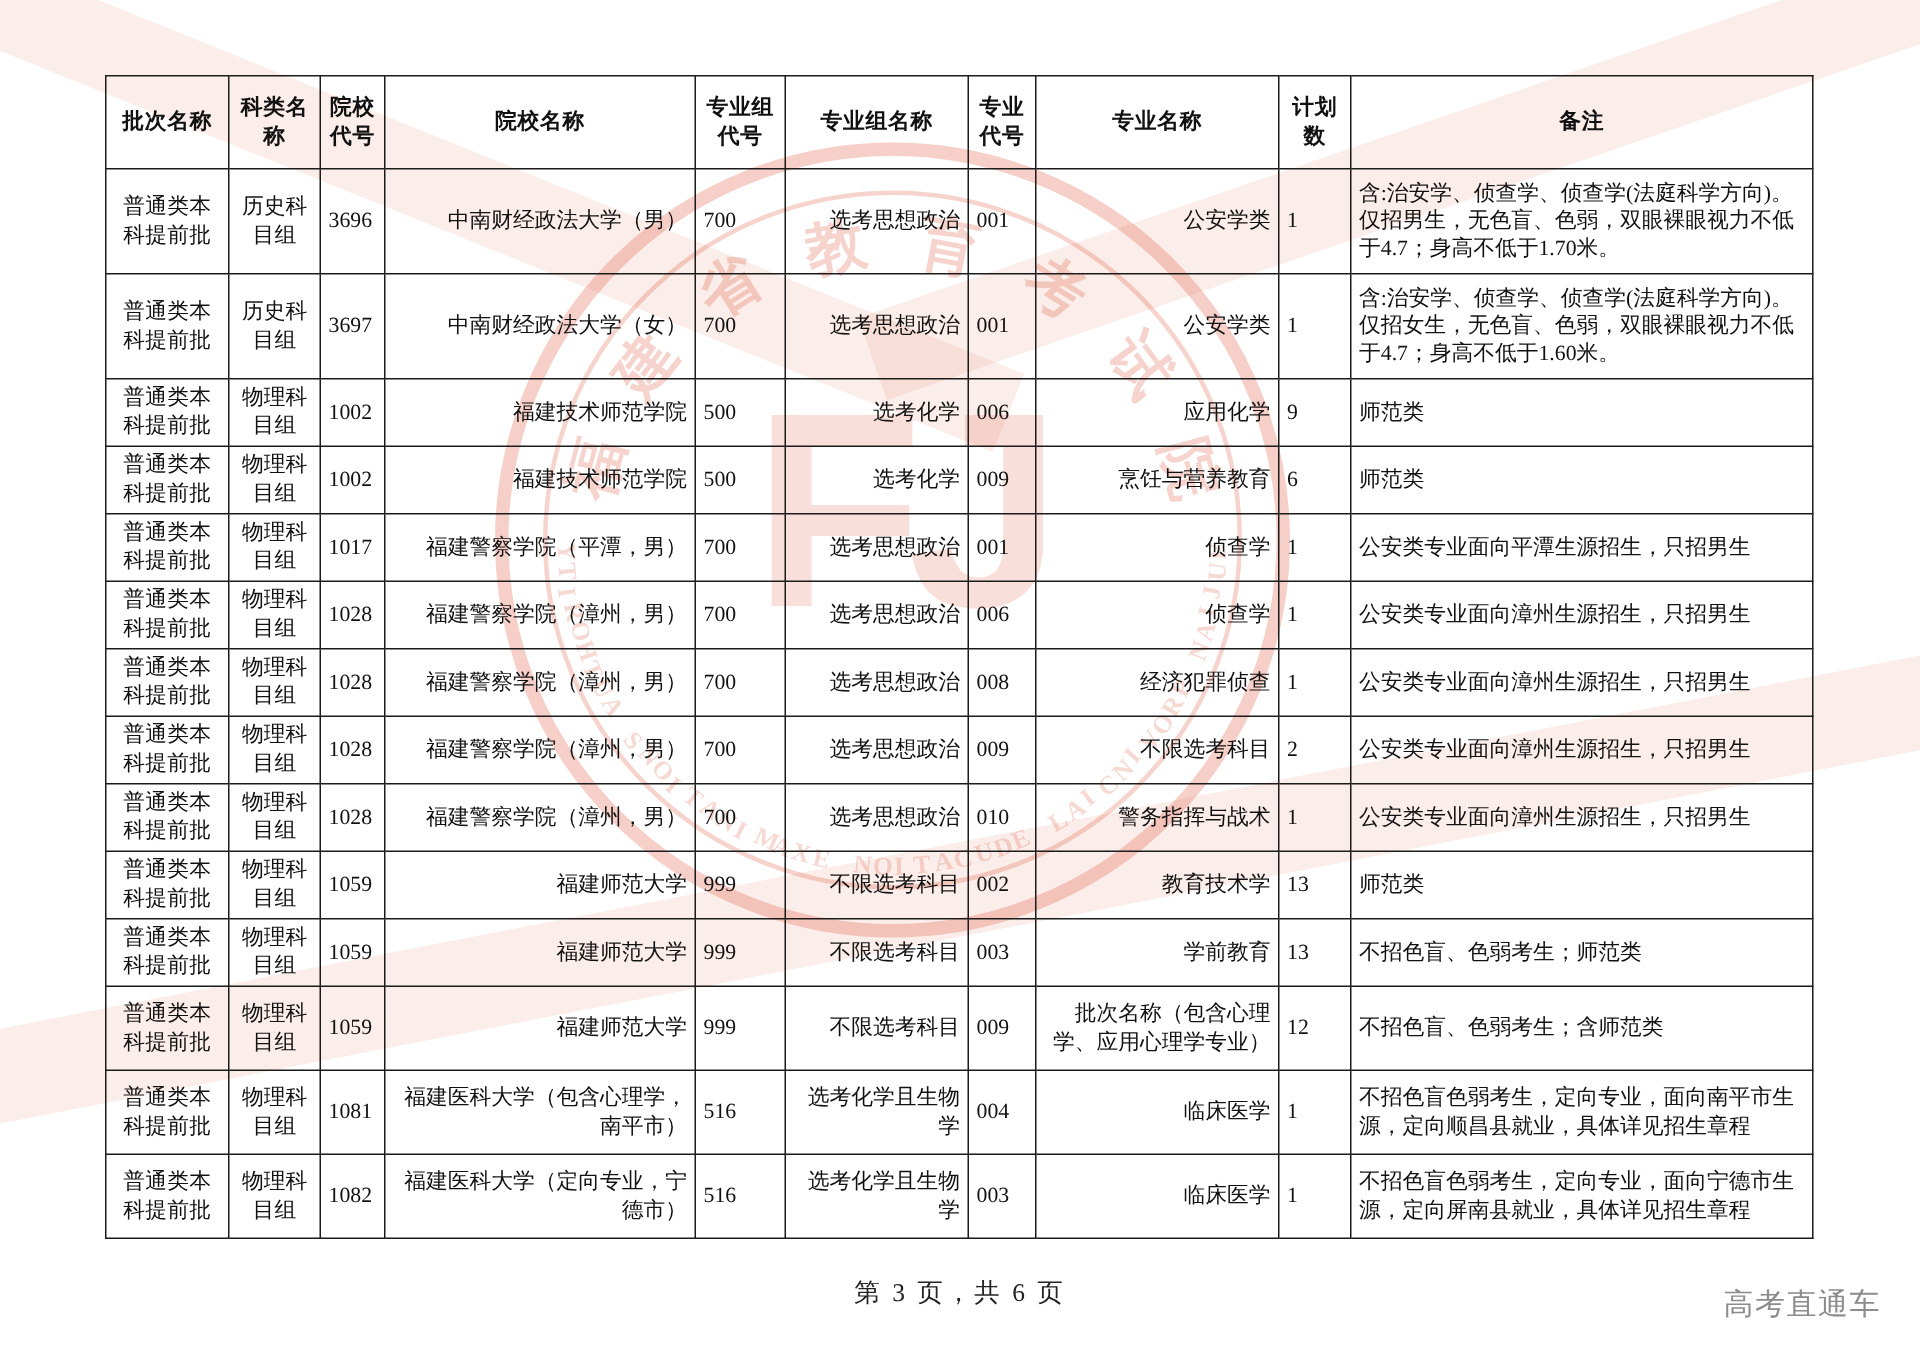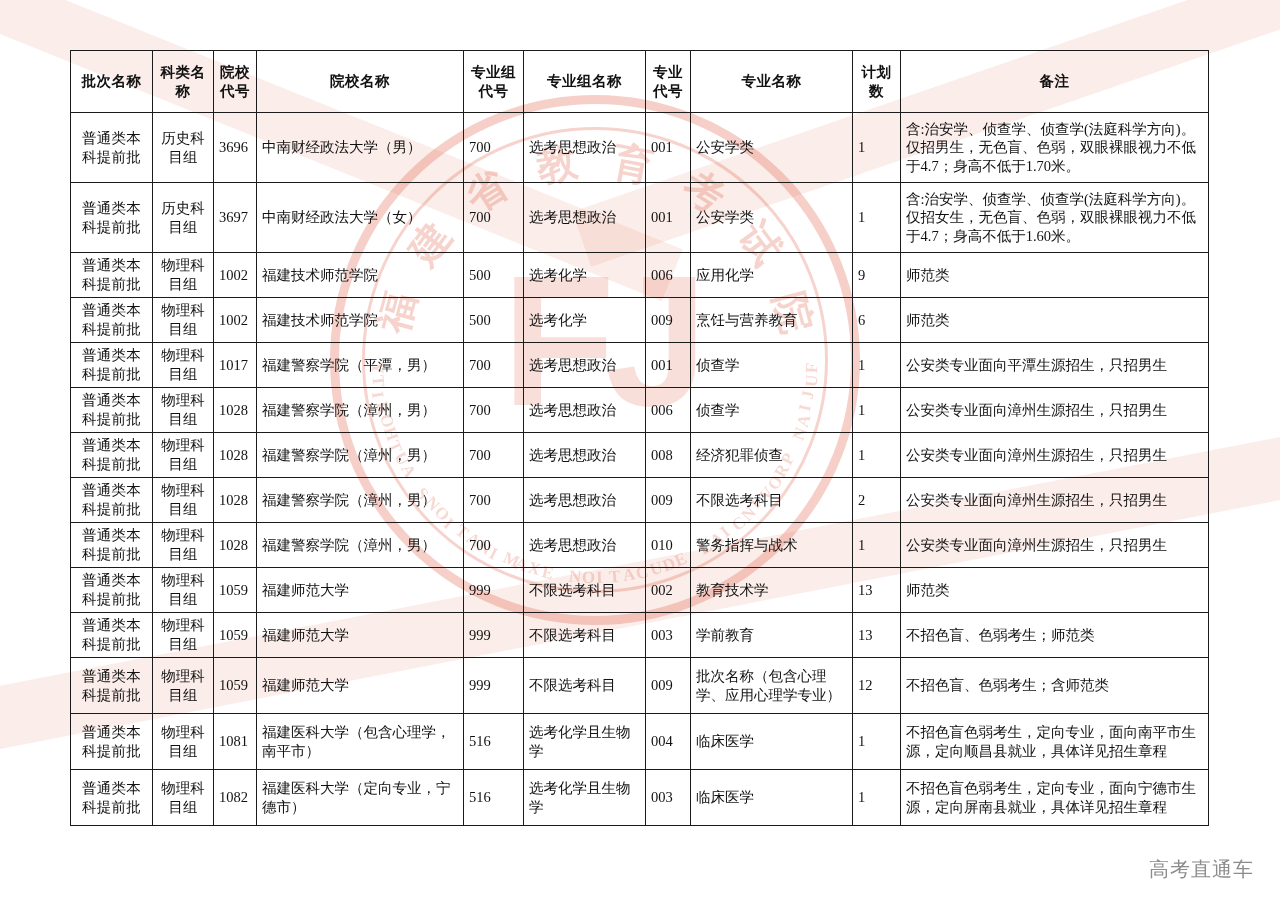--- a/index.html
+++ b/index.html
@@ -105,21 +105,21 @@
     background: transparent;
   }
   thead th {
     font-weight: 700;
     text-align: center;
     font-size: 15px;
     height: 62px;
     letter-spacing: 0.5px;
   }
   td.c { text-align: left; }
-  td.l { text-align: left; }
+  td.l { text-align: right; }
   td.batch { text-align: center; line-height: 1.3; letter-spacing: 0.2px; }
   td.subj { text-align: center; line-height: 1.3; }
   td.note { text-align: left; font-size: 14px; line-height: 1.32; }
   tbody tr { height: 45px; }
   tr.tall { height: 70px; }
   tr.tall2 { height: 56px; }
 
   
   col.w-batch   { width: 82px; }
   col.w-subj    { width: 61px; }
@@ -424,15 +424,16 @@
             <td class="l">选考化学且生物学</td>
             <td class="c">003</td>
             <td class="l">临床医学</td>
             <td class="c">1</td>
             <td class="note">不招色盲色弱考生，定向专业，面向宁德市生源，定向屏南县就业，具体详见招生章程</td>
           </tr>
         </tbody>
     </table>
   </div>
 
+  <div id="footer">第 3 页，共 6 页</div>
   <div id="brand">高考直通车</div>
 
 </div>
 
 </body></html>

